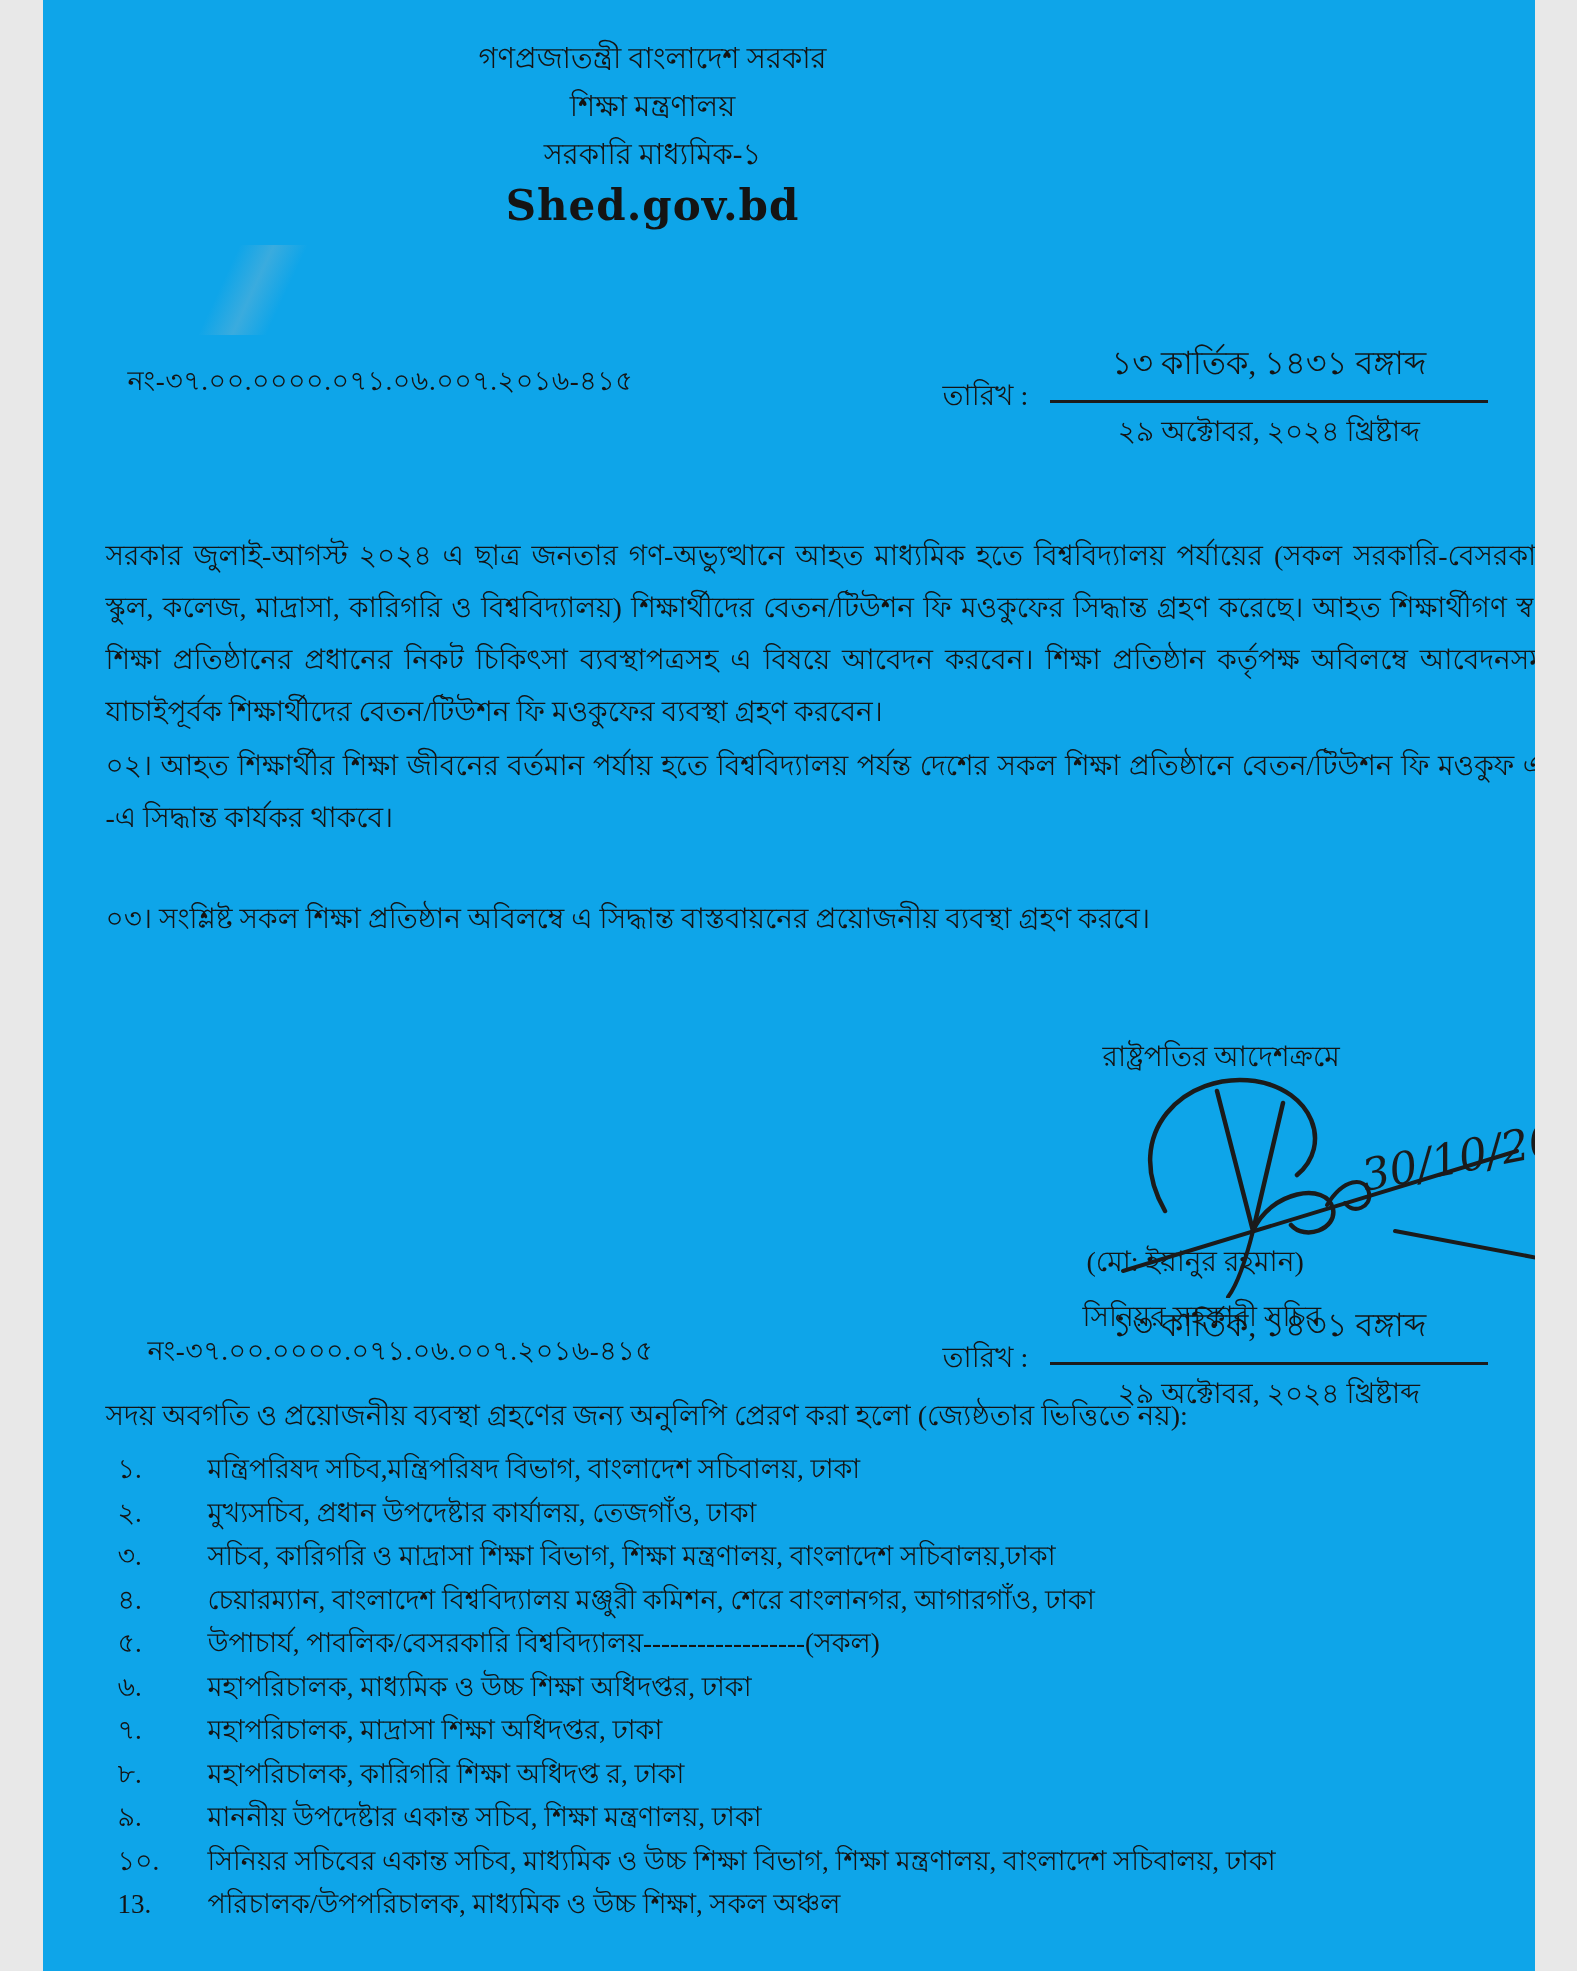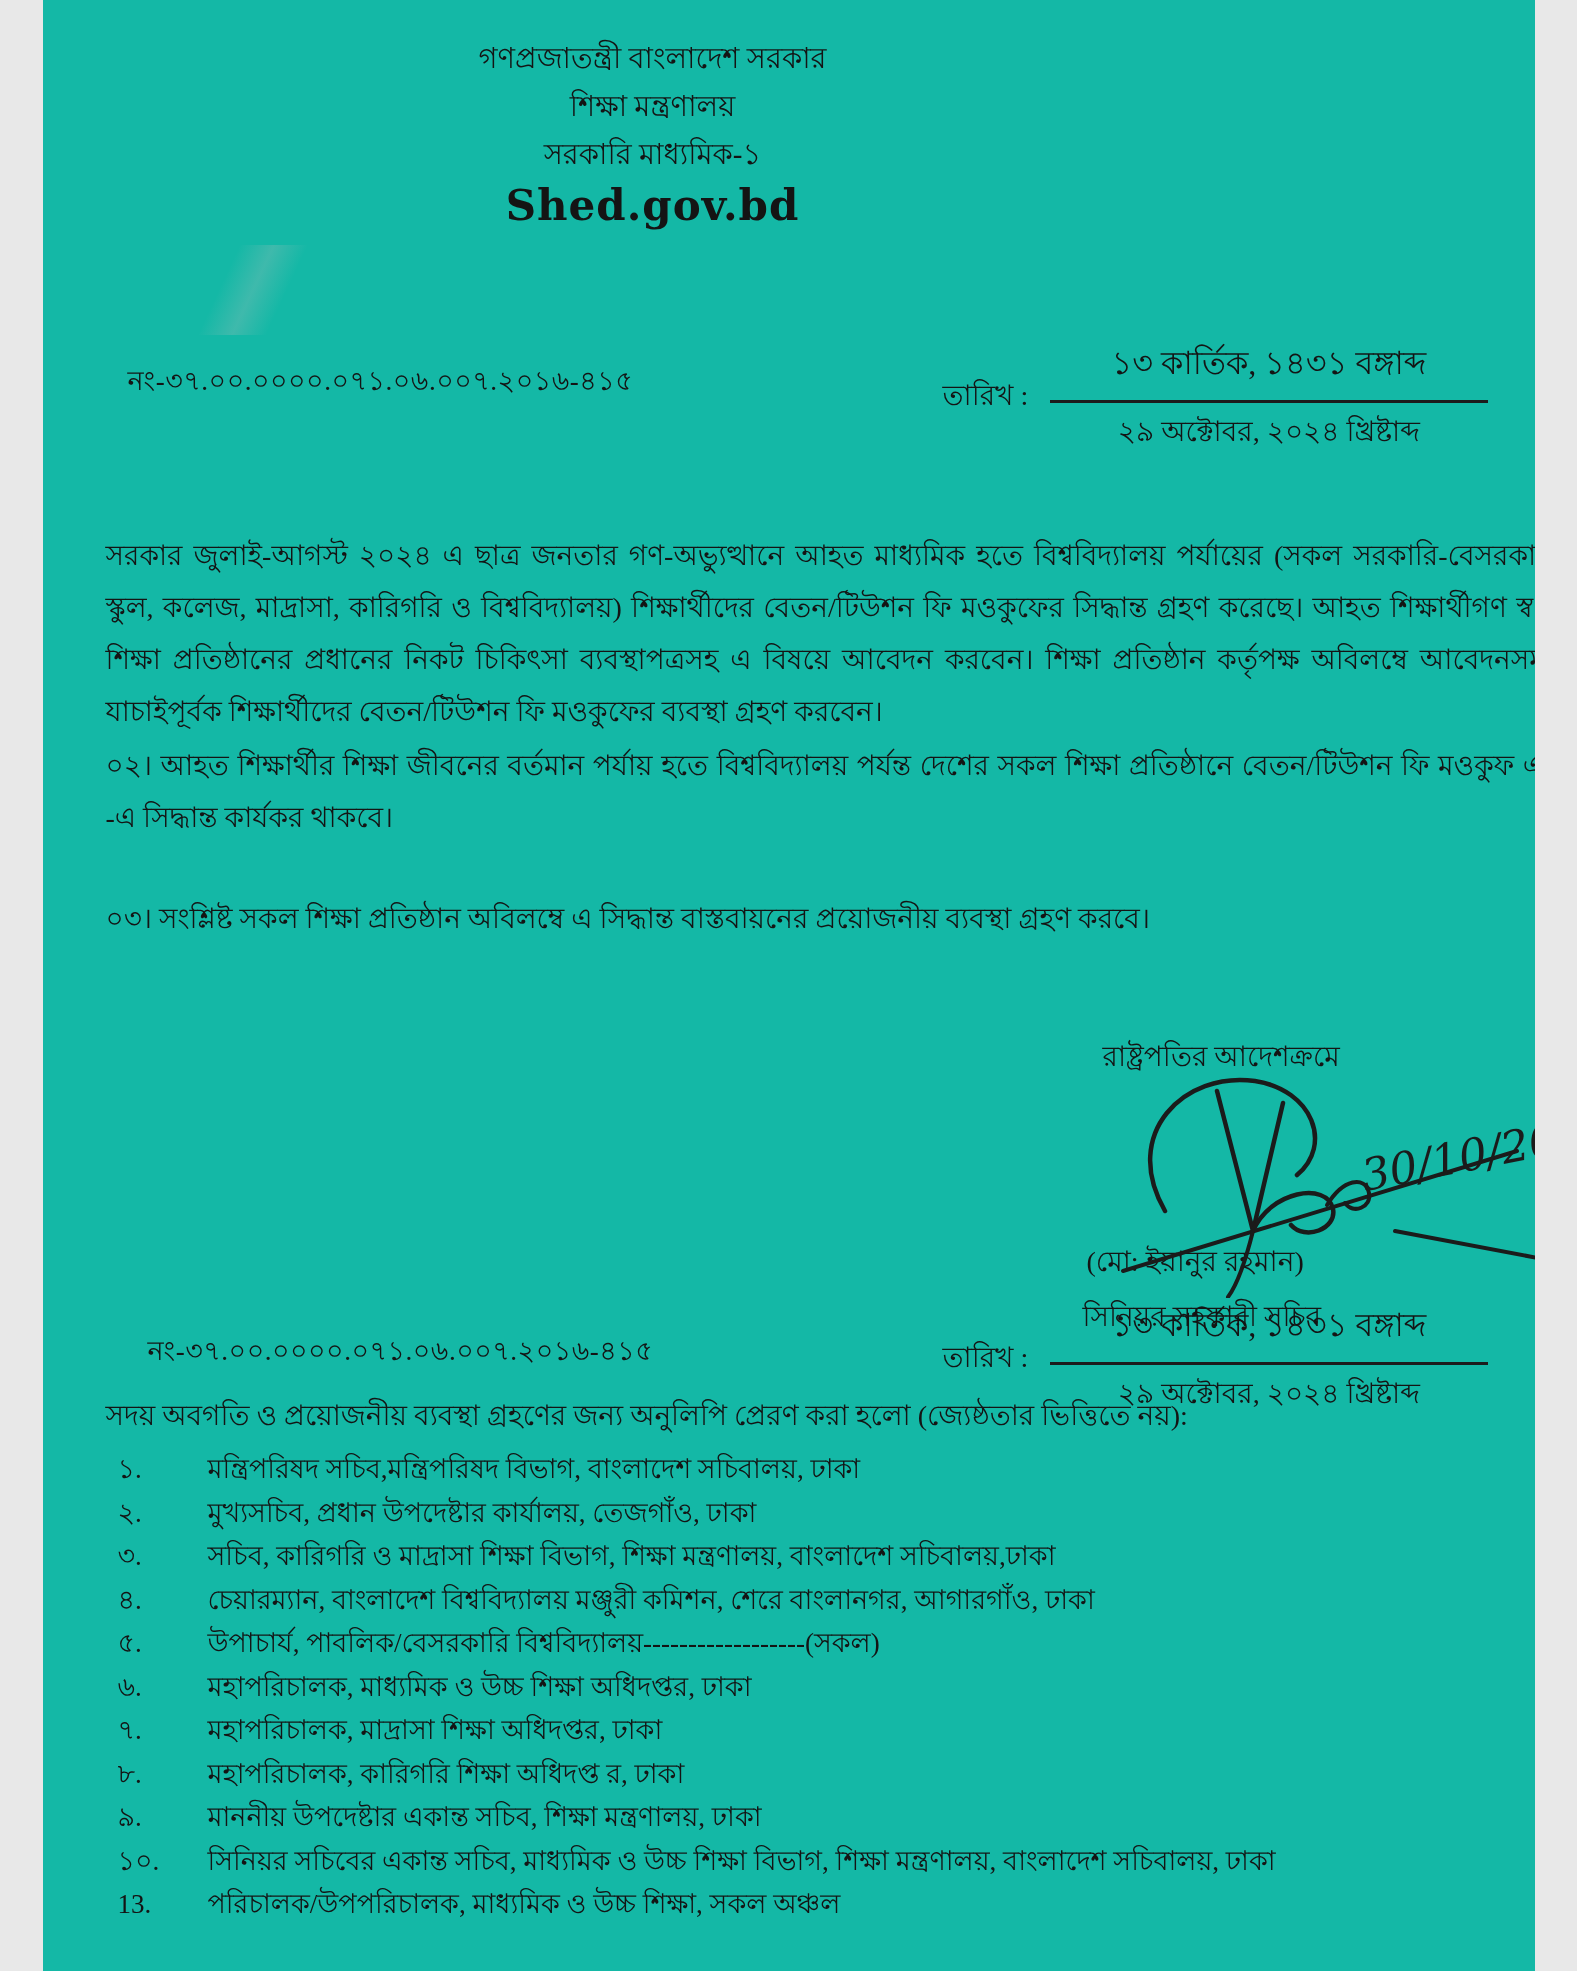--- a/index.html
+++ b/index.html
@@ -3,21 +3,21 @@
 <meta charset="utf-8">
 <style>
   * { margin:0; padding:0; box-sizing:border-box; }
   html,body { background:#e8e8e8; }
   body { font-family:"Liberation Serif","DejaVu Sans",serif; color:#141414; }
 
   .page {
     position:relative;
     width:1492px; height:1971px;
     margin:0 auto;
-    background:#14b8a6;
+    background:#0ea5e9;
     overflow:hidden;
   }
 
   
   .crease {
     position:absolute; left:60px; top:245px; width:300px; height:90px;
     background:linear-gradient(115deg, transparent 40%, rgba(190,190,190,.25) 50%, transparent 60%);
     pointer-events:none;
   }
 

